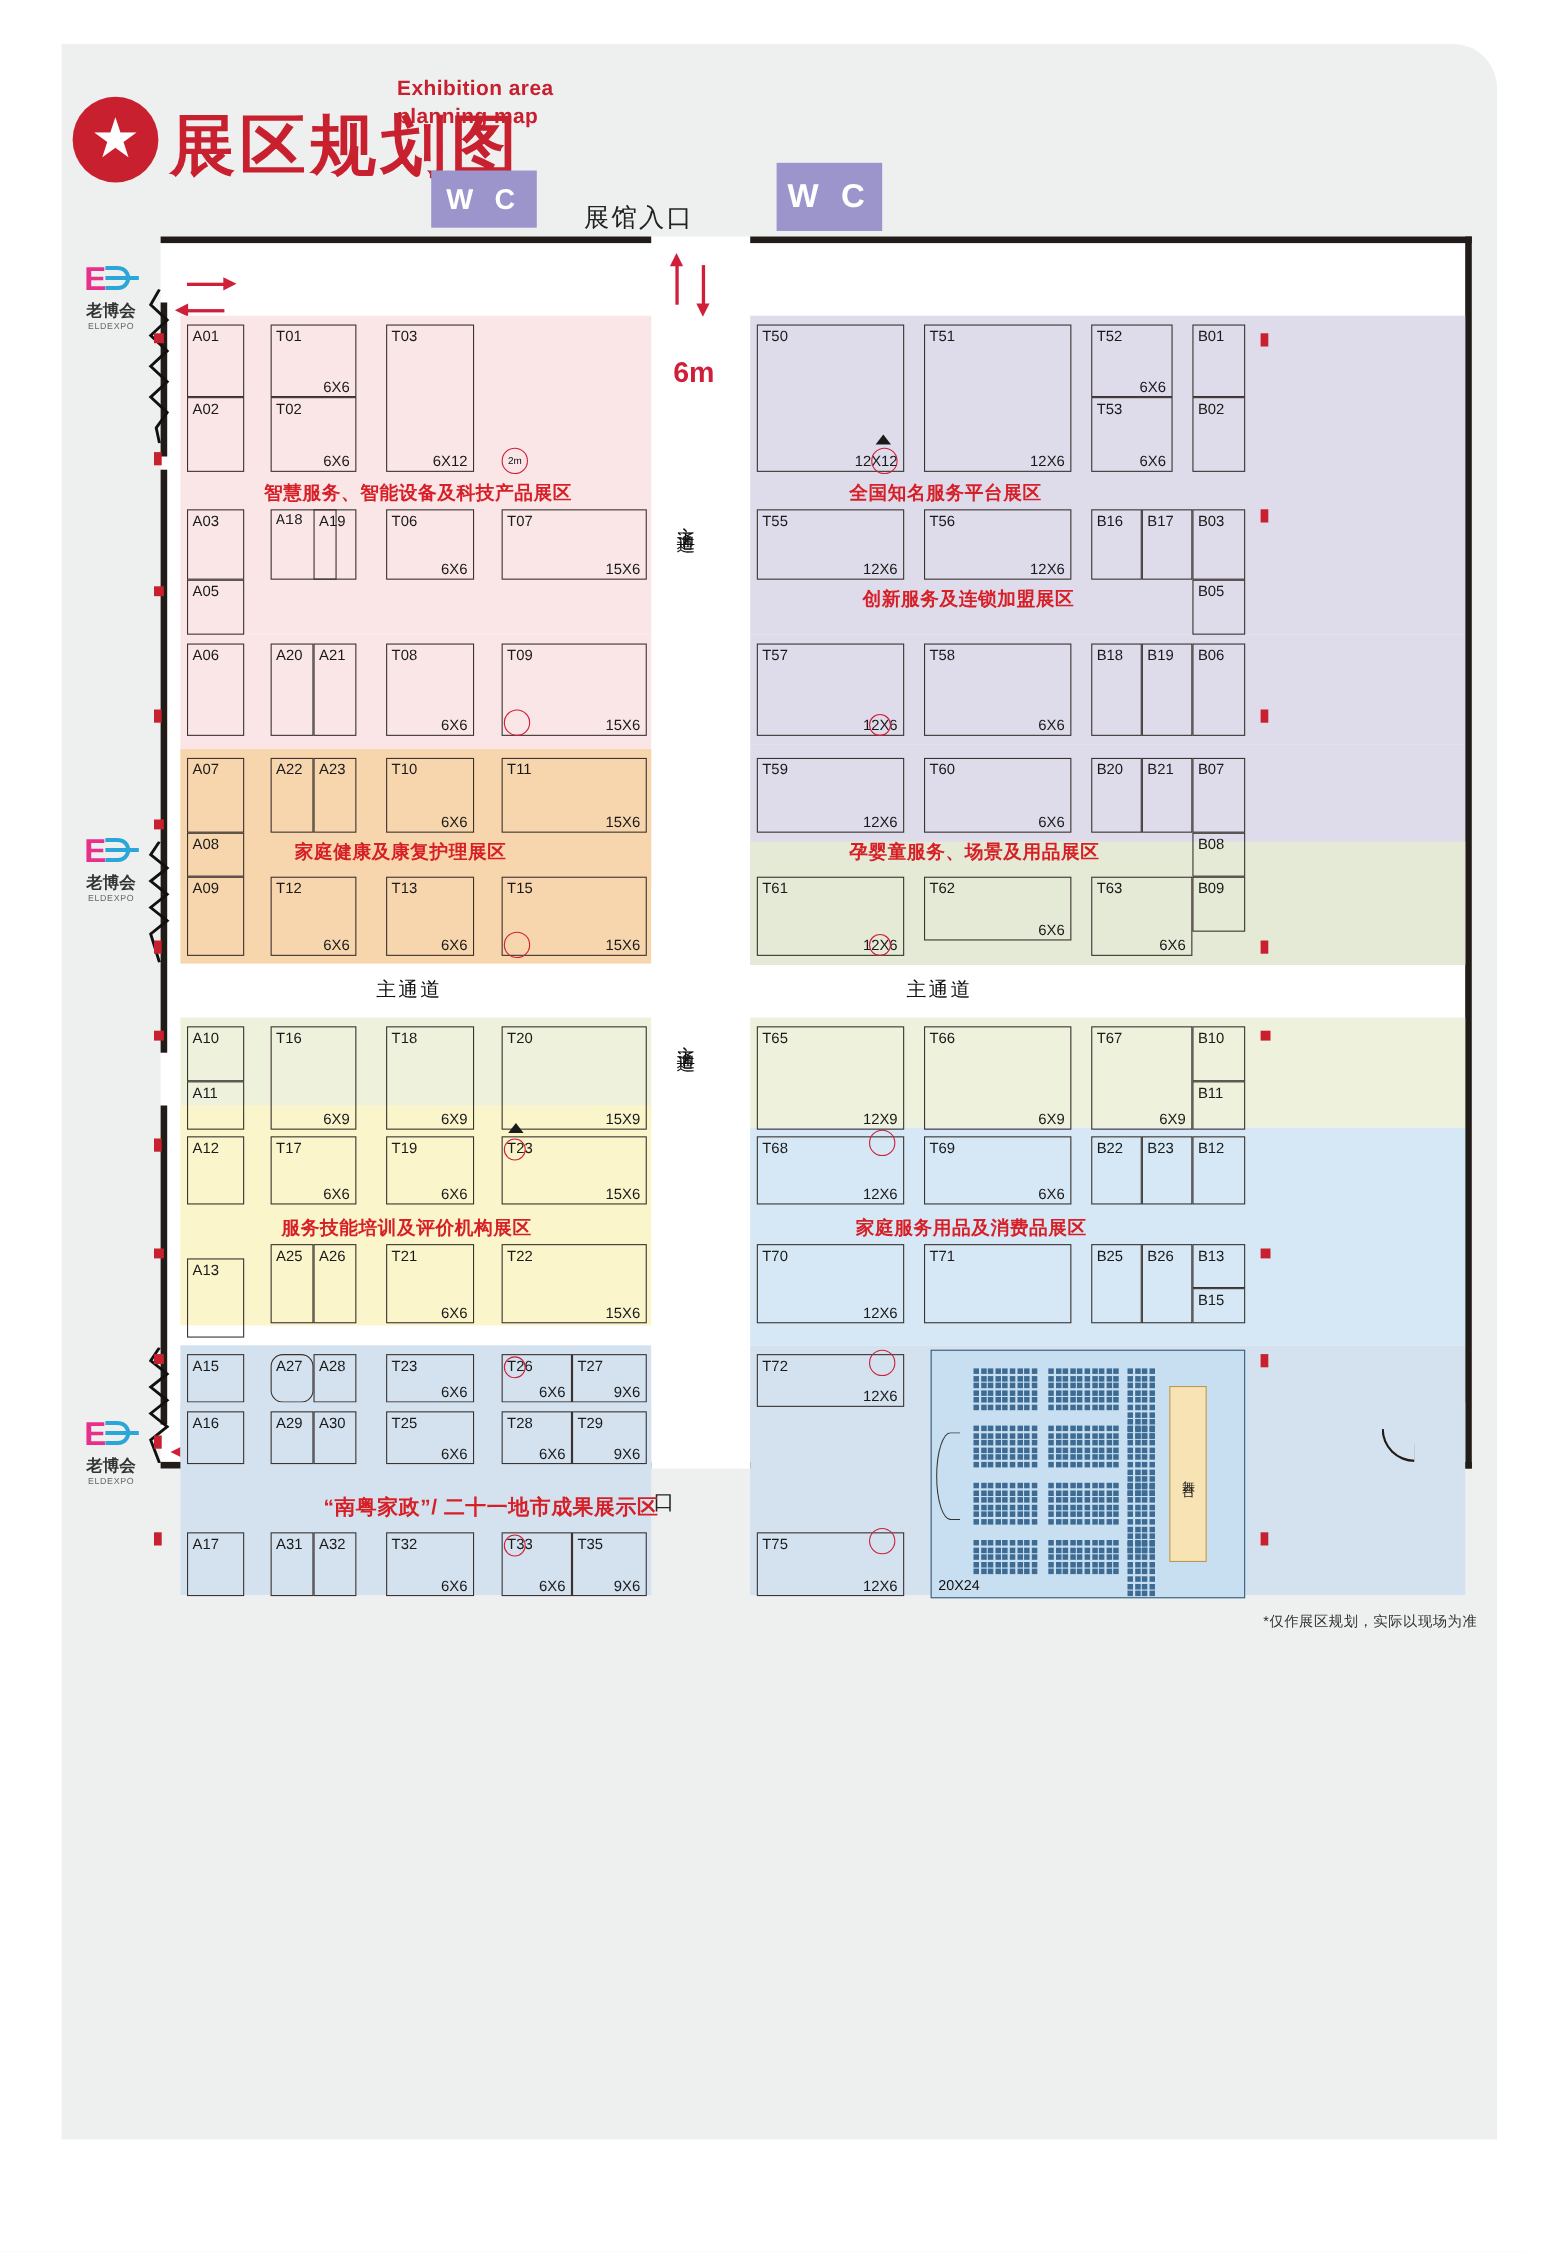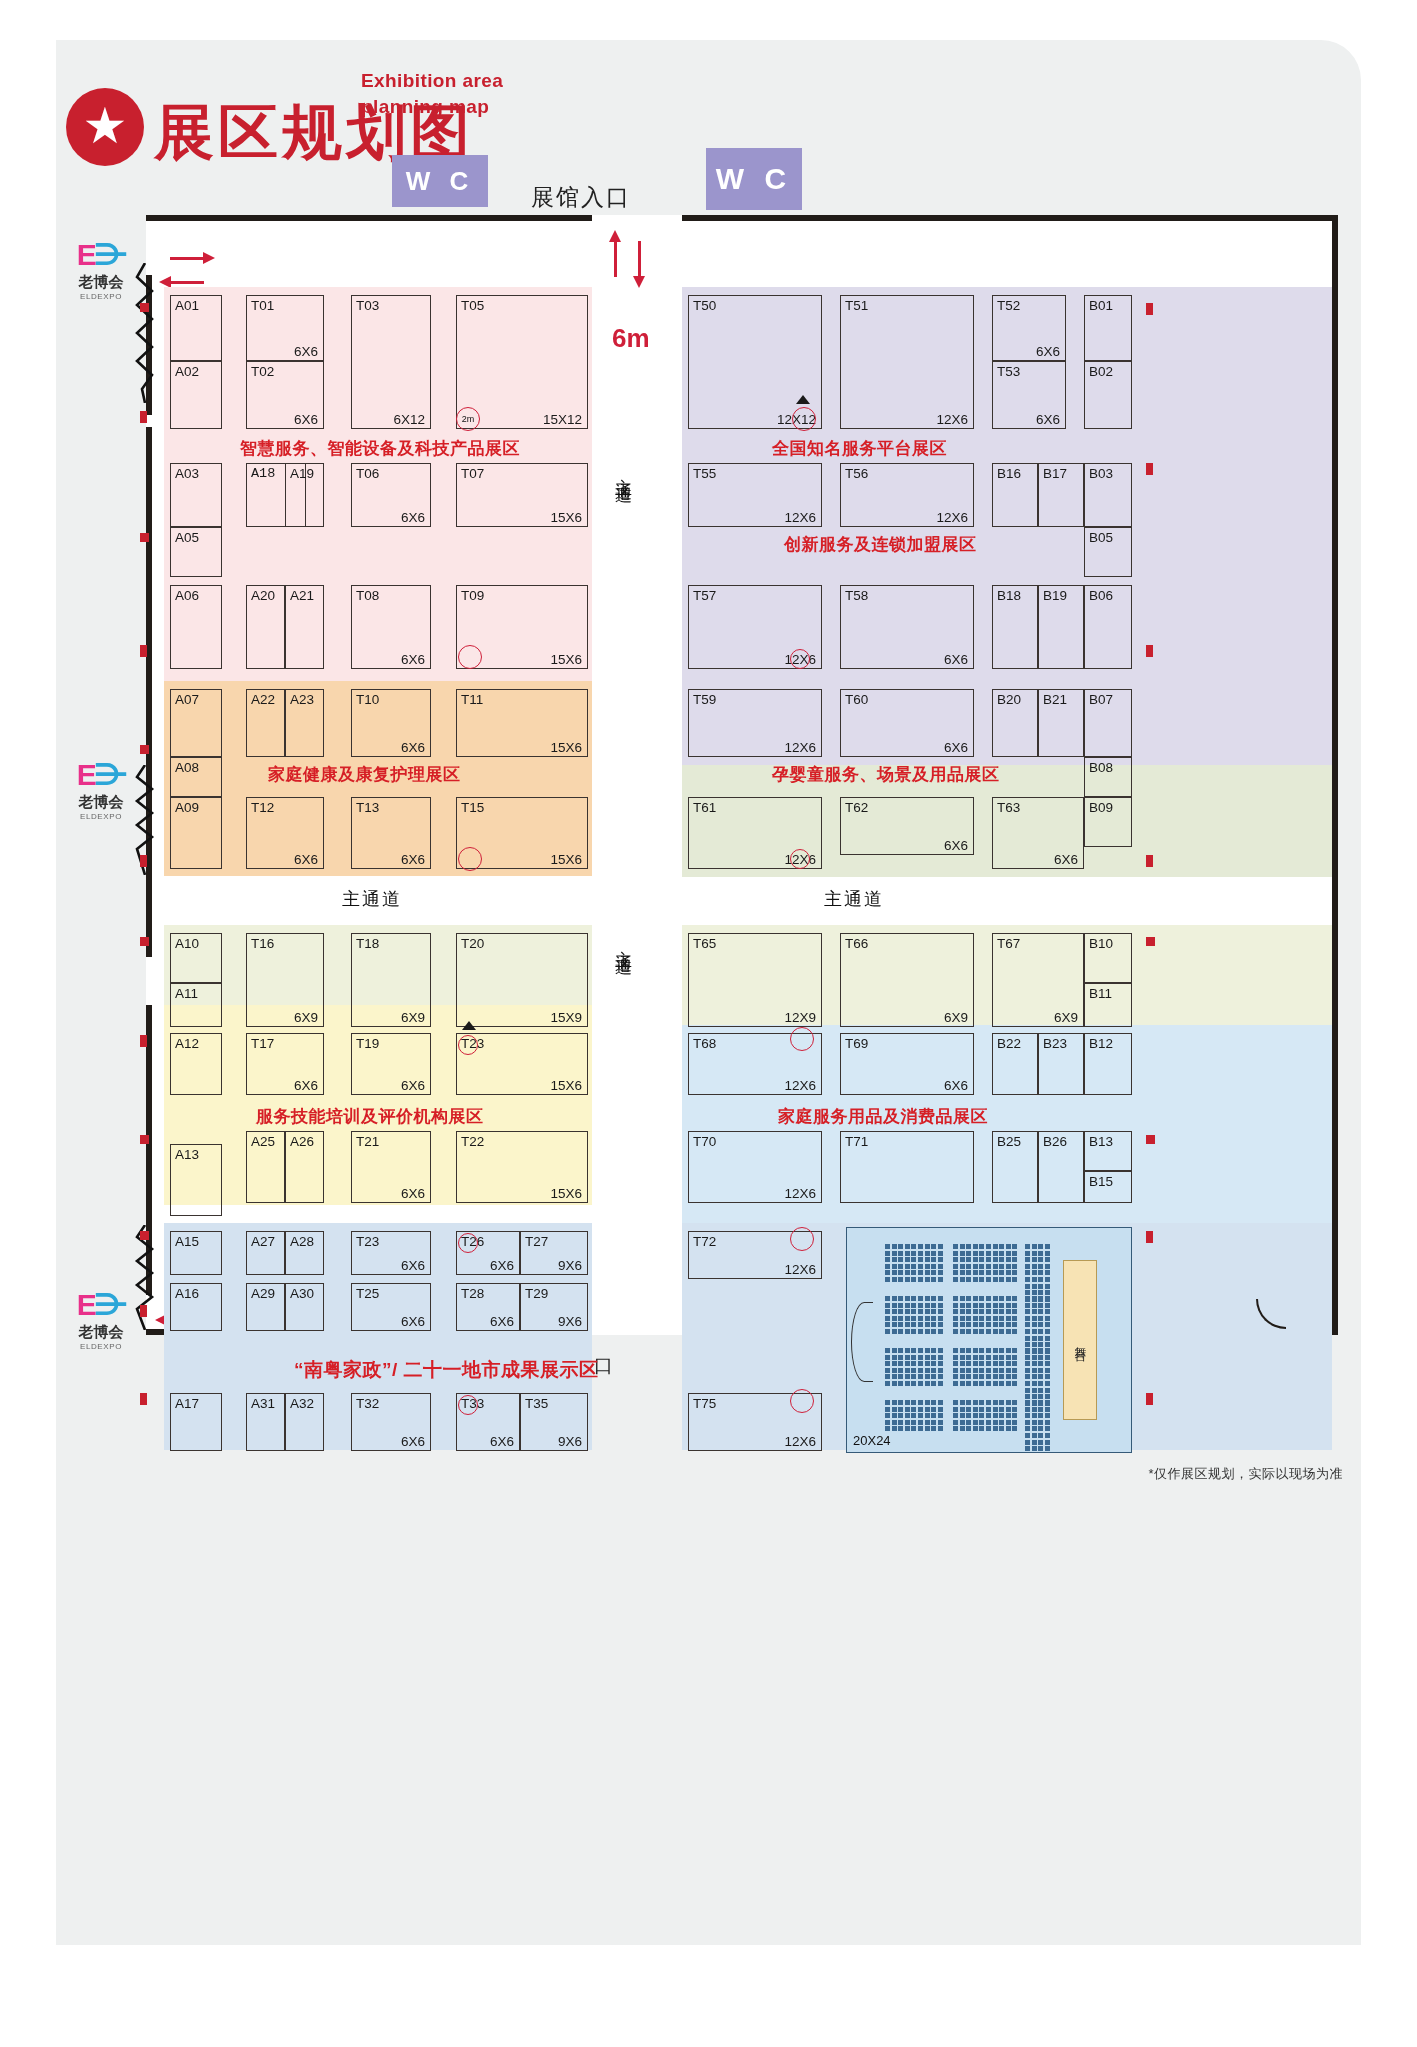--- a/index.html
+++ b/index.html
@@ -257,24 +257,20 @@
         <span class="size">6X6</span>
       </div>
     <div class="booth" style="left:100px; top:146px; width:78px; height:68px;">
         <span class="code">T02</span>
         <span class="size">6X6</span>
       </div>
     <div class="booth" style="left:205px; top:80px; width:80px; height:134px;">
         <span class="code">T03</span>
         <span class="size">6X12</span>
       </div>
-    <div class="booth" style="left:310px; top:80px; width:132px; height:134px;">
-        <span class="code">T05</span>
-        <span class="size">15X12</span>
-      </div>
     <div class="circ" style="left:310px; top:192px;">
         <span class="t">2m</span>
       </div>
 
     <div class="zone-label" style="left:94px; top:222px;">智慧服务、智能设备及科技产品展区</div>
 
     <div class="booth" style="left:24px; top:248px; width:52px; height:64px;">
         <span class="code">A03</span>
       </div>
     <div class="booth" style="left:24px; top:312px; width:52px; height:50px;">
@@ -415,21 +411,21 @@
         <span class="code">T22</span>
         <span class="size">15X6</span>
       </div>
 
     <div class="zone" style="left:18px; top:1008px; width:428px; height:106px; background:#d4e2f0;"></div>
     <div class="zone" style="left:536px; top:1008px; width:650px; height:106px; background:#d4e2f0;"></div>
 
     <div class="booth" style="left:24px; top:1016px; width:52px; height:44px;">
         <span class="code">A15</span>
       </div>
-    <div class="booth" style="left:100px; top:1016px; width:39px; height:44px;">
+    <div class="booth" style="left:100px; top:1016px; width:39px; height:44px;border-radius:11px;">
         <span class="code">A27</span>
       </div>
     <div class="booth" style="left:139px; top:1016px; width:39px; height:44px;">
         <span class="code">A28</span>
       </div>
     <div class="booth" style="left:205px; top:1016px; width:80px; height:44px;">
         <span class="code">T23</span>
         <span class="size">6X6</span>
       </div>
     <div class="booth" style="left:310px; top:1016px; width:64px; height:44px;">

